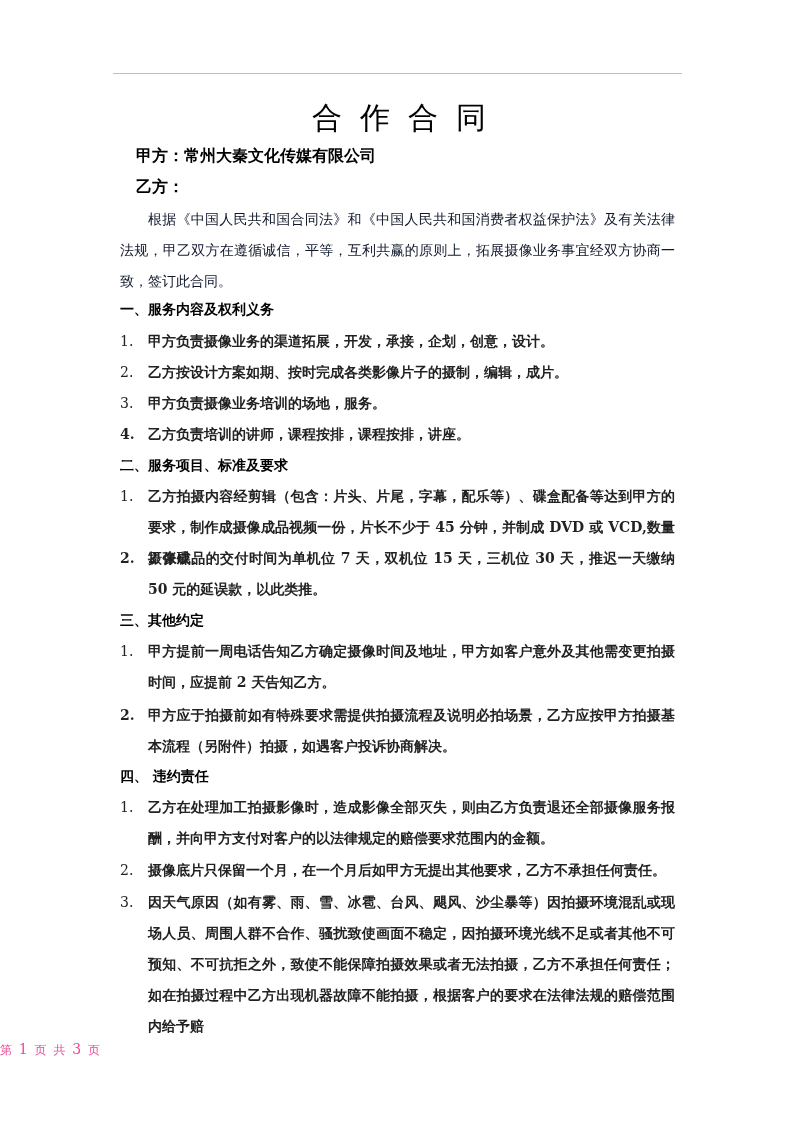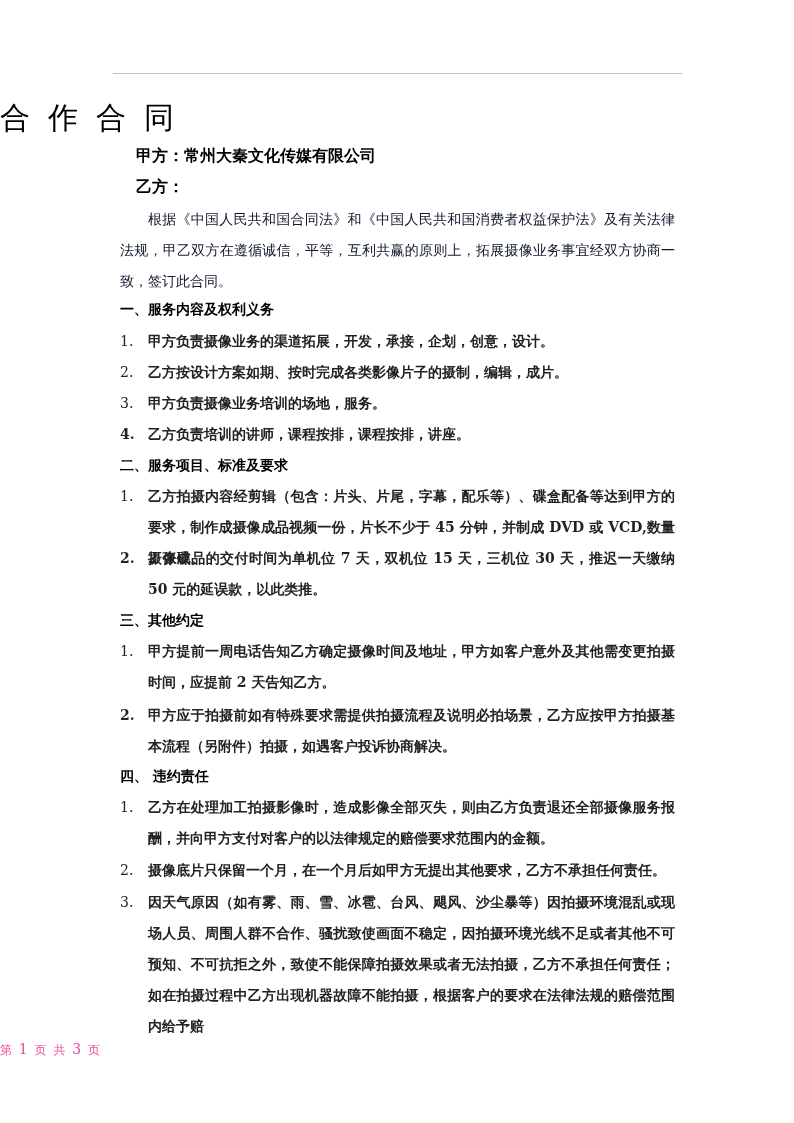--- a/index.html
+++ b/index.html
@@ -1,20 +1,20 @@
 <!DOCTYPE html>
 <html><head>
 <meta charset="utf-8">
 <style>
   html, body { margin: 0; padding: 0; background: #ffffff; }
   body { width: 794px; height: 1123px; position: relative; overflow: hidden;
          font-family: "DejaVu Serif", "Liberation Serif", serif; color: #111; }
   .header-rule { position: absolute; left: 113px; top: 73px; width: 569px; height: 0; border-top: 1px solid #bfbfbf; }
-  .title { position: absolute; left: 0; width: 794px; top: 98px; 
-           font-size: 30px; letter-spacing: 18px; padding-left: 0; box-sizing: border-box; color: #000; }
+  .title { position: absolute; left: 0; width: 794px; top: 98px; text-align: center;
+           font-size: 30px; letter-spacing: 18px; padding-left: 22px; box-sizing: border-box; color: #000; }
   .party { position: absolute; left: 120px; font-size: 16px; font-weight: bold; color: #000; margin-left: 16px; }
   .para { position: absolute; left: 120px; width: 555px; font-size: 14px; line-height: 31px; color: #0f172a; }
   .heading { position: absolute; left: 120px; font-size: 14px; font-weight: bold; color: #000; text-align: center; }
   .item { position: absolute; left: 120px; width: 555px; font-size: 14px; line-height: 31px; color: #222; }
   .item .num { position: absolute; left: 0; top: 0; width: 28px; }
   .item .num.b { font-weight: bold; }
   .item .text { display: block; padding-left: 28px; text-align: justify; font-weight: bold; }
   .footer { position: absolute; top: 1041px; left: 0; width: 794px; font-size: 12px; color: #ec4899; word-spacing: 3px; }
   .footer .n { font-size: 14px; }
 </style>

